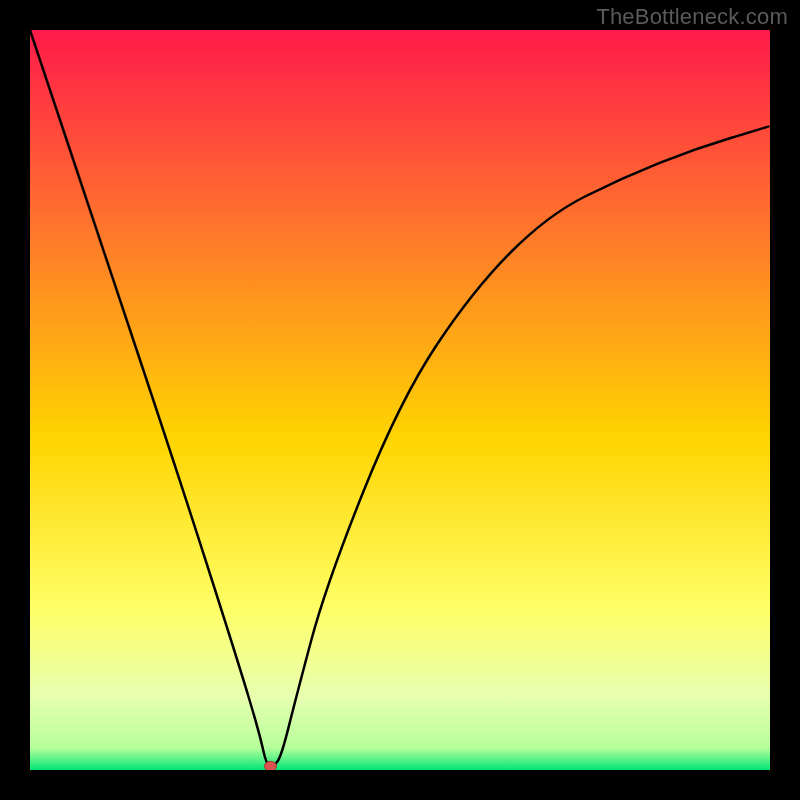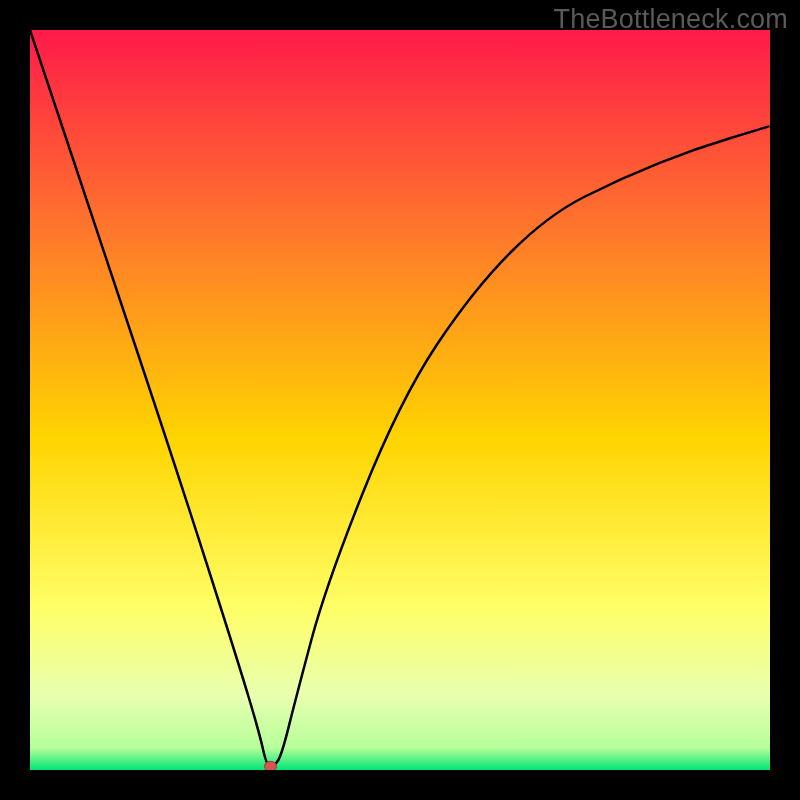--- a/index.html
+++ b/index.html
@@ -9,21 +9,21 @@
     height: 800px;
     background: #000;
     position: relative;
     font-family: Arial, Helvetica, sans-serif;
   }
   .watermark {
     position: absolute;
     top: 4px;
     right: 12px;
     color: #5a5a5a;
-    font-size: 27px;
+    font-size: 22px;
     font-weight: 500;
     letter-spacing: 0.2px;
     z-index: 10;
   }
   .chart-frame {
     position: absolute;
     top: 30px;
     left: 30px;
     width: 740px;
     height: 740px;

